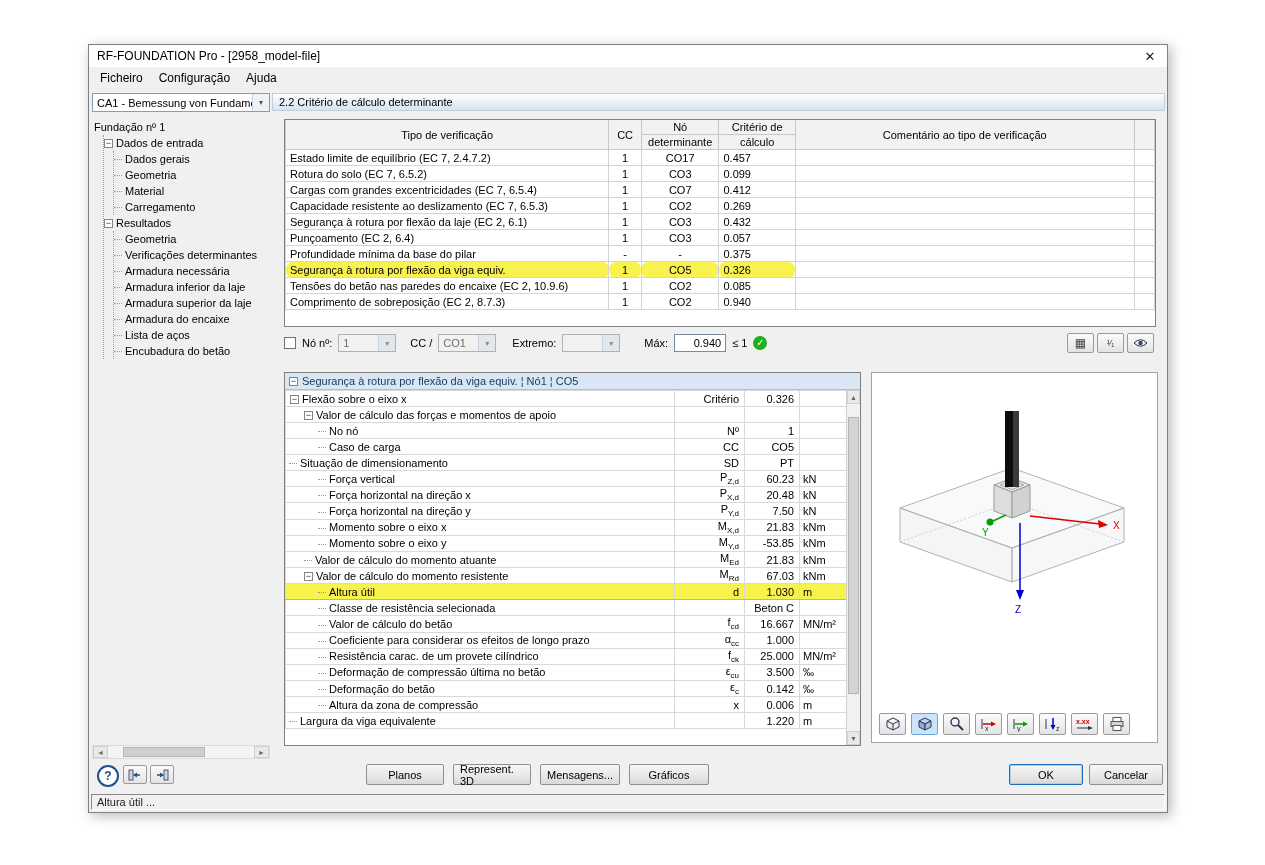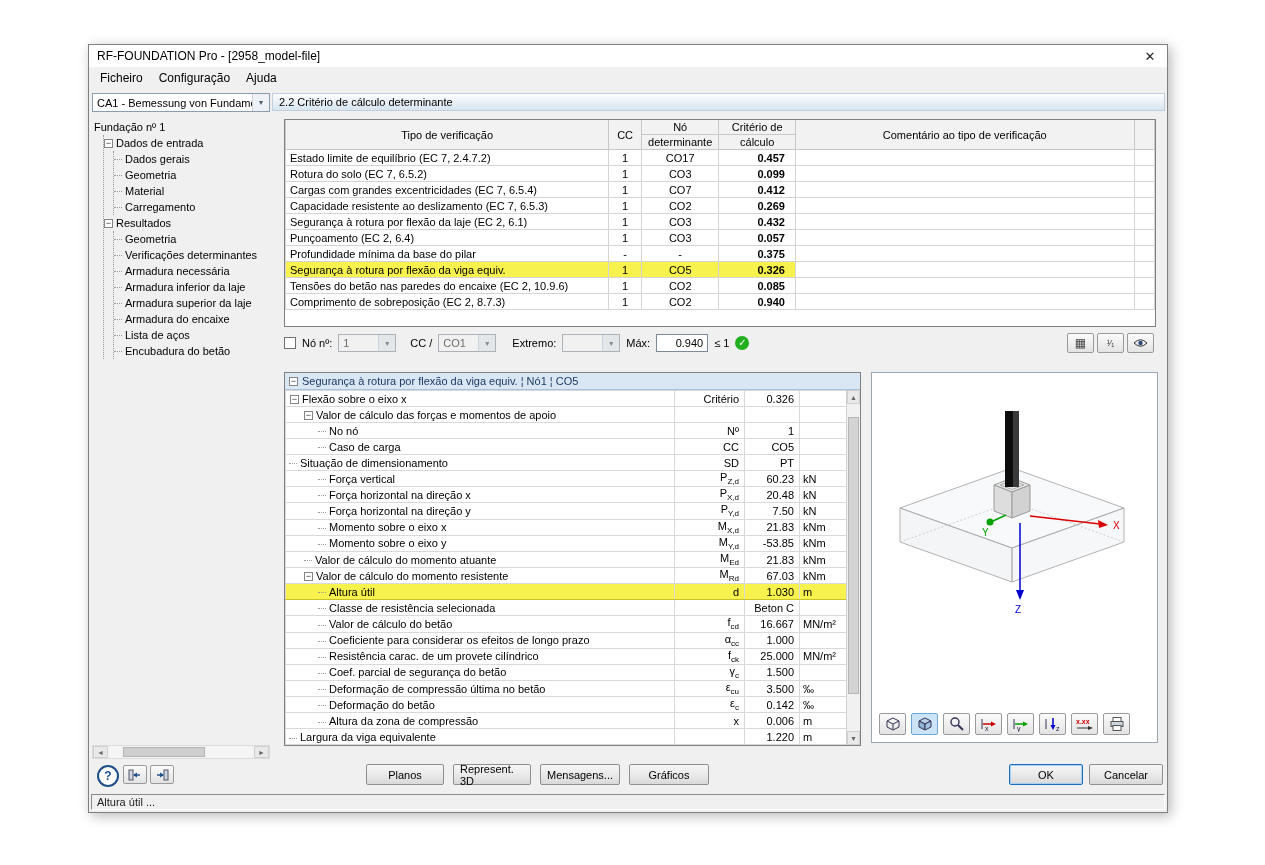--- a/index.html
+++ b/index.html
@@ -42,22 +42,22 @@
   .sum-wrap{position:absolute;left:195px;top:74px;width:872px;height:208px;background:#fff;
             border:1px solid #808080;box-sizing:border-box;overflow:hidden;}
   table{border-collapse:collapse;table-layout:fixed;}
   .sum-table{width:100%;font-size:11px;}
   .sum-table th{background:#f2f2f2;border:1px solid #c8c8c8;border-top:none;font-weight:normal;
                 height:14px;text-align:center;padding:0 2px;white-space:nowrap;overflow:hidden;}
   .sum-table thead tr{border-bottom:1px solid #9a9a9a;}
   .sum-table td{border:1px solid #d4d4d4;height:15px;padding:0 4px;white-space:nowrap;overflow:hidden;}
   .sum-table .c-type{text-align:left;}
   .sum-table .c-cc,.sum-table .c-node{text-align:center;}
-  .sum-table .c-crit{text-align:right;padding-right:10px;font-weight:bold;}
-  td.hl{background:var(--hl,#f8f24e);}
+  .sum-table .c-crit{padding-right:10px;}
+  td.hl{background:var(--hl,#f8f24e);border-radius:7px;}
   
   .filter-bar{position:absolute;left:195px;top:287px;width:872px;height:22px;display:flex;
               align-items:center;gap:6px;}
   .checkbox{width:12px;height:12px;border:1px solid #707070;background:#fff;box-sizing:border-box;}
   .mini-combo{height:18px;width:58px;border:1px solid #adb2b8;background:#f1f1f1;display:flex;
               align-items:center;box-sizing:border-box;}
   .mini-combo .val{flex:1;padding-left:4px;color:#6e6e6e;overflow:hidden;}
   .mini-combo .combo-arrow{background:#e4e7ea;color:#8a8a8a;}
   .max-field{height:18px;width:52px;border:1px solid #7a8a99;background:#fff;box-sizing:border-box;
              display:flex;align-items:center;justify-content:flex-end;padding-right:4px;}
@@ -338,21 +338,21 @@
     <span style="margin-left:8px">CC /</span>
     <span class="mini-combo">
       <span class="val">CO1</span>
       <span class="combo-arrow">▾</span>
     </span>
     <span style="margin-left:10px">Extremo:</span>
     <span class="mini-combo">
       <span class="val"></span>
       <span class="combo-arrow">▾</span>
     </span>
-    <span style="">Máx:</span>
+    <span style="margin-left:18px">Máx:</span>
     <span class="max-field">0.940</span>
     <span>≤ 1</span>
     <span class="ok-circle">
         <span>✓</span>
       </span>
     <span class="tool-group">
       <span class="tool-btn">
           <span>▦</span>
         </span>
       <span class="tool-btn">
@@ -475,26 +475,20 @@
               <td class="d-desc" style="padding-left: 32px;"><span class="t-dash"></span><span>Coeficiente para considerar os efeitos de longo prazo</span></td>
               <td class="d-sym"><span>α</span><sub>cc</sub></td>
               <td class="d-val">1.000</td>
               <td class="d-unit"></td>
             </tr>
             <tr>
               <td class="d-desc" style="padding-left: 32px;"><span class="t-dash"></span><span>Resistência carac. de um provete cilíndrico</span></td>
               <td class="d-sym"><span>f</span><sub>ck</sub></td>
               <td class="d-val">25.000</td>
               <td class="d-unit">MN/m²</td>
-            </tr>
-            <tr>
-              <td class="d-desc" style="padding-left: 32px;"><span class="t-dash"></span><span>Coef. parcial de segurança do betão</span></td>
-              <td class="d-sym"><span>γ</span><sub>c</sub></td>
-              <td class="d-val">1.500</td>
-              <td class="d-unit"></td>
             </tr>
             <tr>
               <td class="d-desc" style="padding-left: 32px;"><span class="t-dash"></span><span>Deformação de compressão última no betão</span></td>
               <td class="d-sym"><span>ε</span><sub>cu</sub></td>
               <td class="d-val">3.500</td>
               <td class="d-unit">‰</td>
             </tr>
             <tr>
               <td class="d-desc" style="padding-left: 32px;"><span class="t-dash"></span><span>Deformação do betão</span></td>
               <td class="d-sym"><span>ε</span><sub>c</sub></td>

